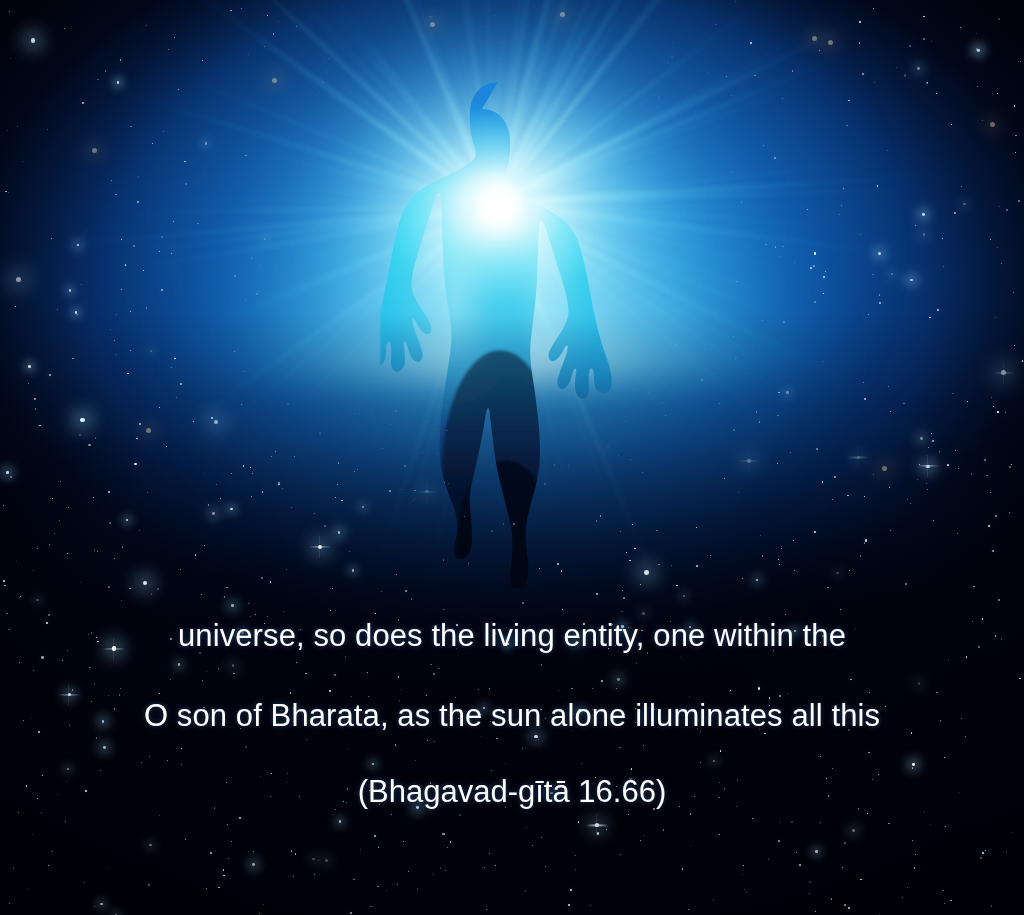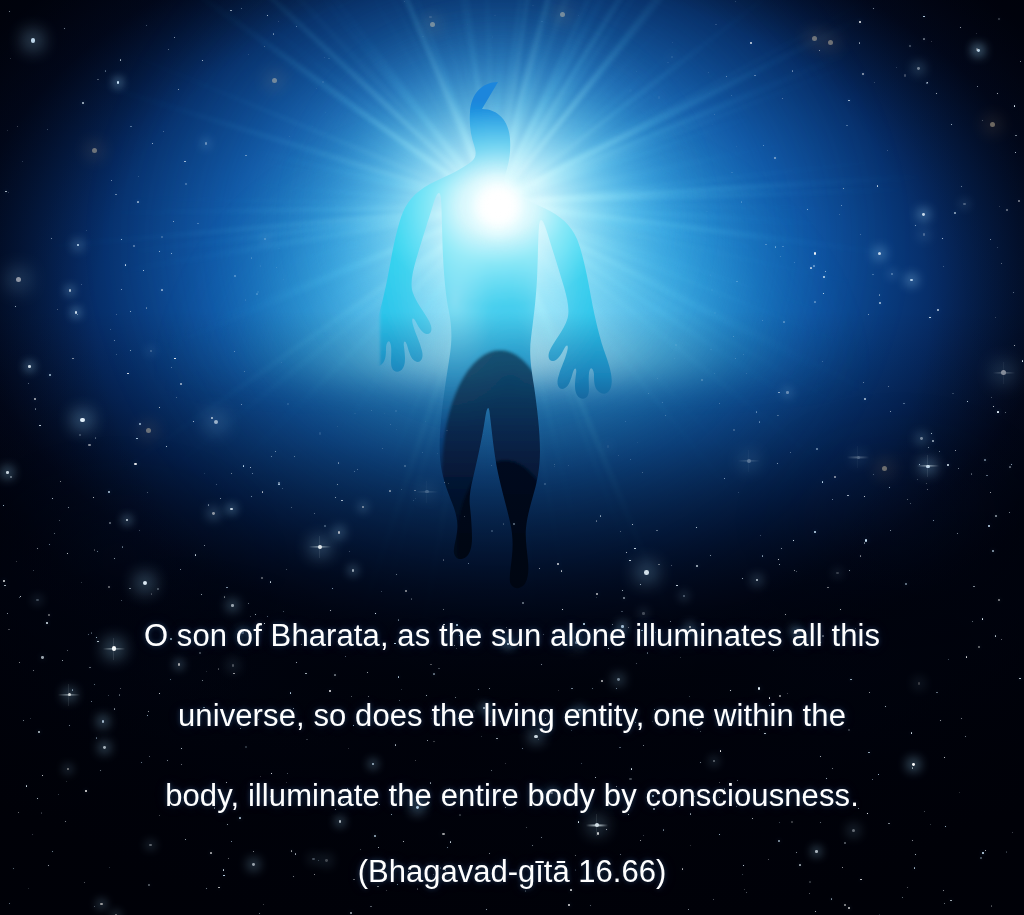--- a/index.html
+++ b/index.html
@@ -1348,19 +1348,18 @@
       <div class="star" style="left:146px; top:428px; width:5px; height:5px;background:#ffe7bb; opacity:0.42;box-shadow:0 0 16px 6px rgba(255,205,140,0.30);"></div>
       <div class="star" style="left:430px; top:22px; width:5px; height:5px;background:#ffe7bb; opacity:0.42;box-shadow:0 0 16px 6px rgba(255,205,140,0.30);"></div>
       <div class="star" style="left:560px; top:12px; width:5px; height:5px;background:#ffe7bb; opacity:0.42;box-shadow:0 0 16px 6px rgba(255,205,140,0.30);"></div>
       <div class="star" style="left:812px; top:36px; width:5px; height:5px;background:#ffe7bb; opacity:0.42;box-shadow:0 0 16px 6px rgba(255,205,140,0.30);"></div>
       <div class="star" style="left:990px; top:122px; width:5px; height:5px;background:#ffe7bb; opacity:0.42;box-shadow:0 0 16px 6px rgba(255,205,140,0.30);"></div>
       <div class="star" style="left:882px; top:466px; width:5px; height:5px;background:#ffe7bb; opacity:0.42;box-shadow:0 0 16px 6px rgba(255,205,140,0.30);"></div>
       <div class="star" style="left:828px; top:40px; width:5px; height:5px;background:#ffe7bb; opacity:0.42;box-shadow:0 0 16px 6px rgba(255,205,140,0.30);"></div>
     </div>
 
   <div class="quote-block">
+    <span class="quote-line">universe, so does the living entity, one within the</span>
     <span class="quote-line">O son of Bharata, as the sun alone illuminates all this</span>
-    <span class="quote-line">universe, so does the living entity, one within the</span>
-    <span class="quote-line">body, illuminate the entire body by consciousness.</span>
     <span class="citation">(Bhagavad-gītā 16.66)</span>
   </div>
 
 </div>
 
 </body></html>

